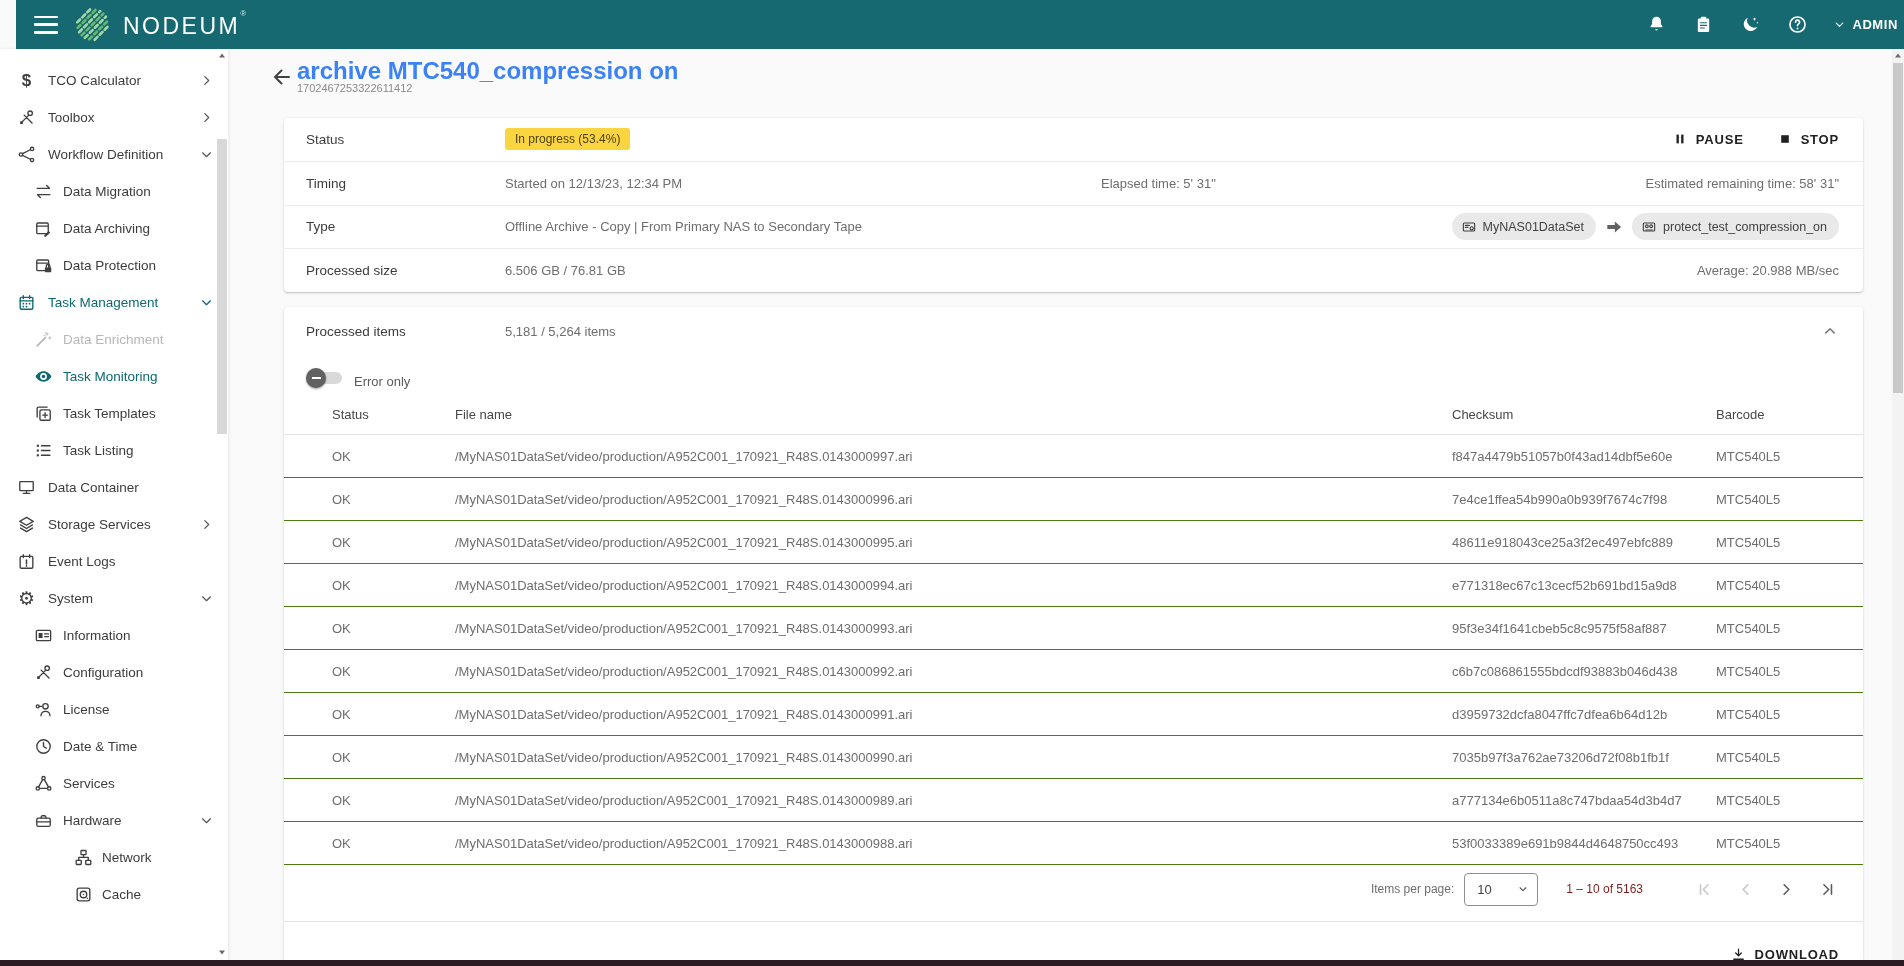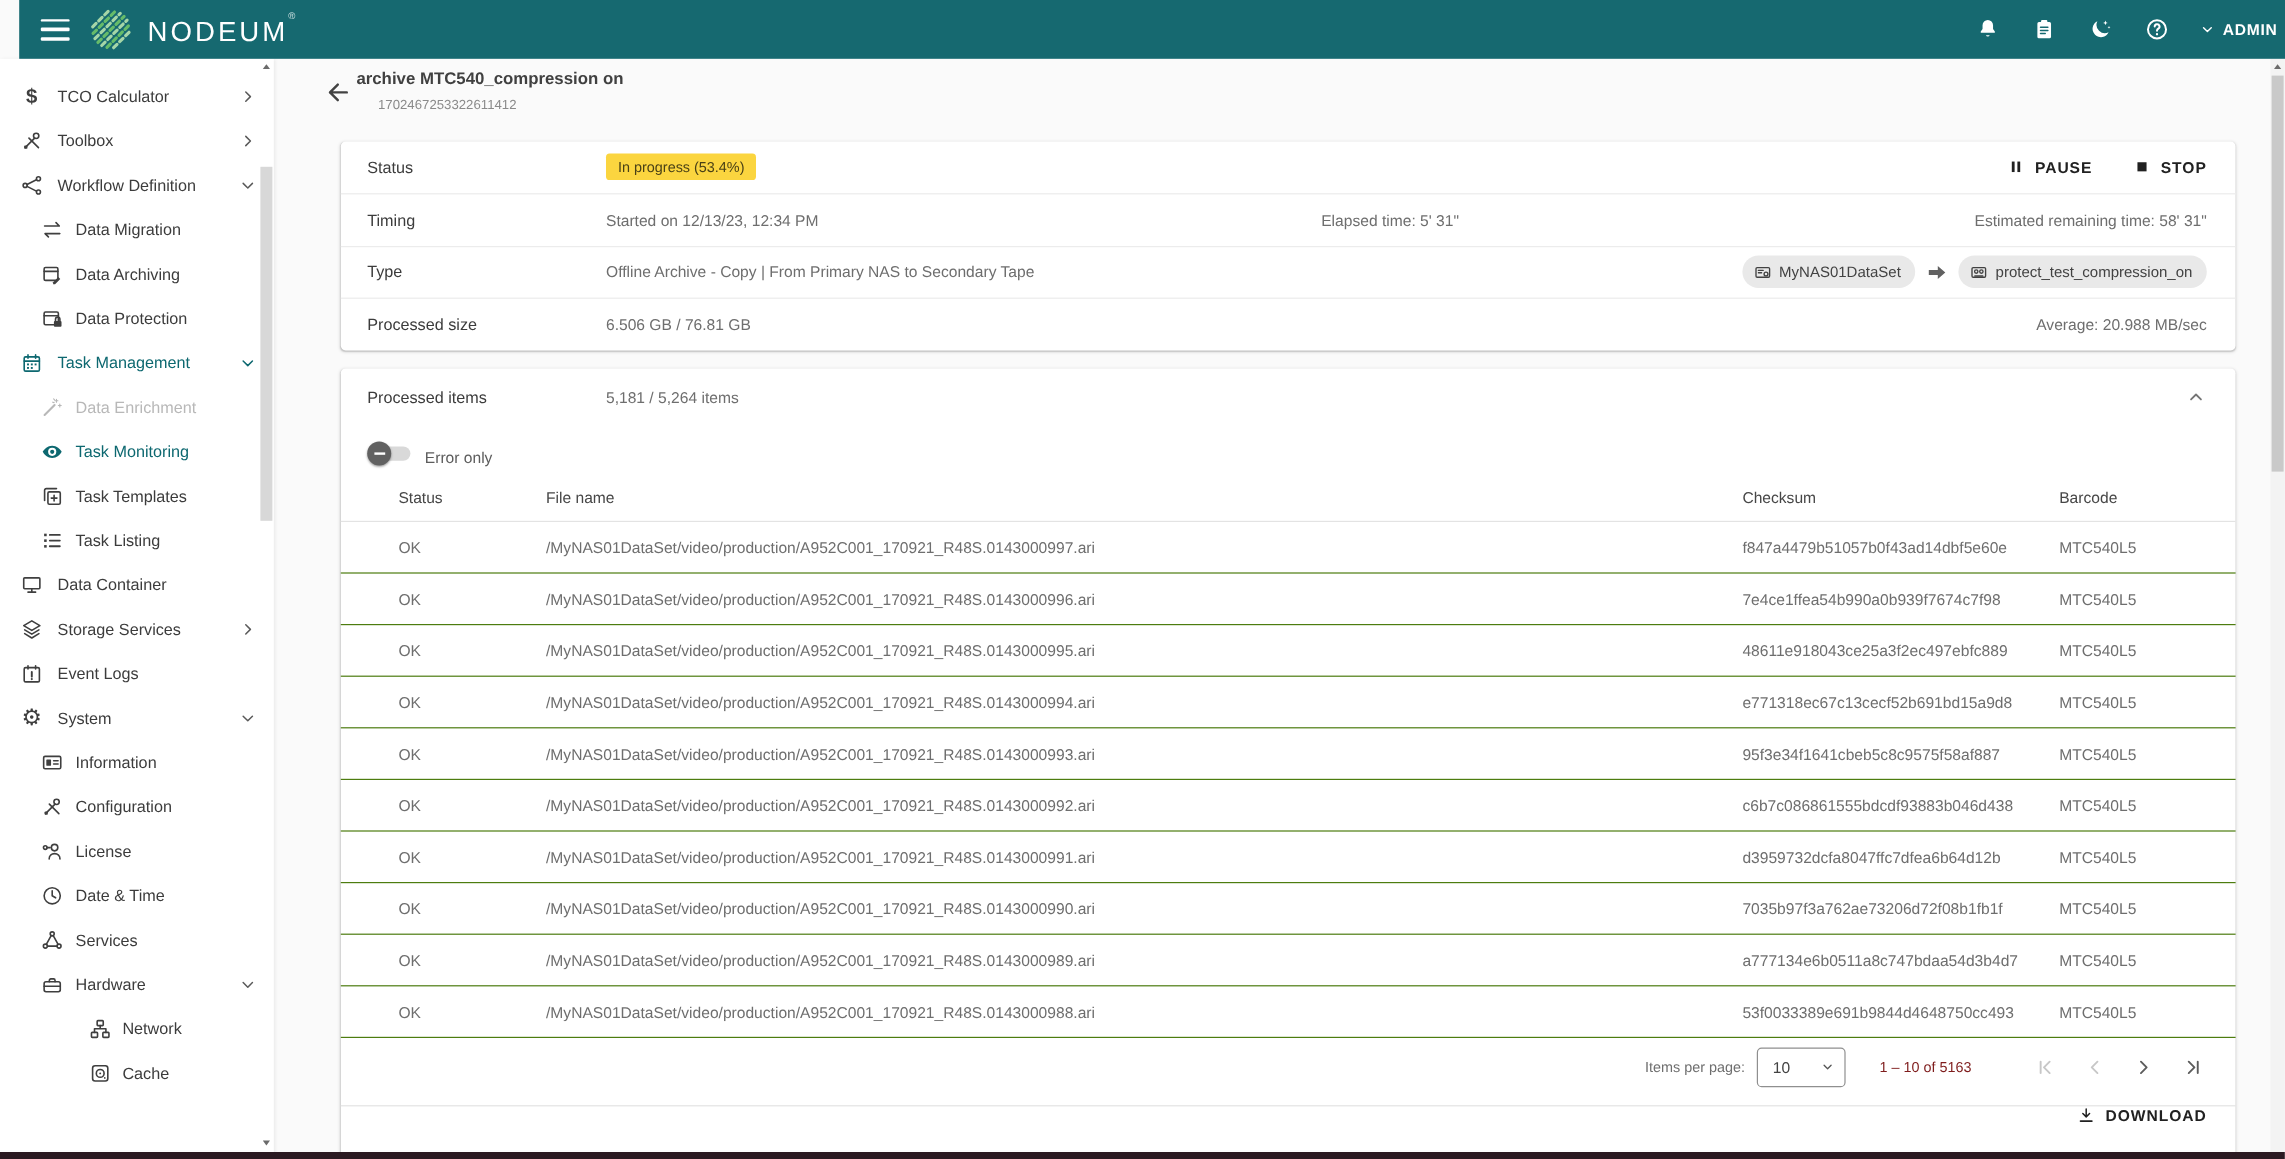--- a/index.html
+++ b/index.html
@@ -44,22 +44,22 @@
   #side-scroll .thumb { position:absolute; left:1px; width:10px; top:90px; height:295px; background:#d8d8d8; }
   .scroll-arrow { position:absolute; left:0; width:12px; height:12px; color:#6b6b6b; }
 
   
   #main { position:absolute; left:228px; top:49px; right:0; bottom:0; background:var(--page-bg,#fafafa); }
   #main-scroll { position:absolute; right:0; top:0; bottom:0; width:12px; background:#f3f3f3; }
   #main-scroll .thumb { position:absolute; left:1px; width:10px; top:14px; height:330px; background:#c9c9c9; }
 
   #page-head { position:absolute; left:0; top:0; height:69px; width:100%; }
   #back-btn { position:absolute; left:42px; top:16px; width:24px; height:24px; color:#424242; cursor:pointer; }
-  #page-title { position:absolute; left:69px; top:8px; font-size:14px; font-weight:600; color:#404040; }
-  #page-subtitle { position:absolute; left:87px; top:33px; font-size:11px; color:#8a8a8a; }
+  #page-title { position:absolute; left:69px; top:8px; font-size:24px; font-weight:600; color:#3b82f6; }
+  #page-subtitle { position:absolute; left:69px; top:33px; font-size:11px; color:#8a8a8a; }
 
   .card { position:absolute; left:56px; right:41px; background:#fff; border-radius:4px;
     box-shadow:0 1px 1px rgba(0,0,0,.12), 0 1px 3px rgba(0,0,0,.14); }
   #card-overview { top:69px; height:174px; display:flex; flex-direction:column; }
   .ov-row { flex:1; display:flex; align-items:center; padding:0 24px 0 22px; border-bottom:1px solid #ececec; }
   .ov-row:last-child { border-bottom:none; }
   .ov-label { width:199px; flex:none; font-size:13.5px; color:#3c3c3c; }
   .ov-value { font-size:13px; color:#6e6e6e; }
   .grow { flex:1; }
 
@@ -99,21 +99,21 @@
   #pp-select { display:flex; align-items:center; justify-content:space-between; width:74px; height:33px;
     border:1px solid #8f8f8f; border-radius:4px; margin-left:10px; padding:0 9px 0 12px;
     font-size:13px; color:#424242; cursor:pointer; }
   #pp-select .icon { width:10px; height:10px; color:#555; }
   #pager-range { font-size:12px; color:#7f1d1d; margin:0 30px 0 28px; }
   .pg-btn { width:19px; height:19px; margin-left:22px; cursor:pointer; }
   .pg-btn.disabled { color:#c7c7c7; cursor:default; }
   .pg-btn.enabled { color:#5c5c5c; }
 
   #actions-divider { border-top:1px solid #e3e3e3; margin-top:8px; }
-  #actions-row { height:40px; display:flex; align-items:flex-start; justify-content:flex-end; padding-right:24px; }
+  #actions-row { height:40px; display:flex; align-items:flex-end; justify-content:flex-end; padding-right:24px; }
   #download-btn .icon { width:15px; height:15px; }
 
   #bottom-strip { position:absolute; left:0; bottom:0; width:1904px; height:6px;
     background:var(--dark-strip,#2b1a22); z-index:30; }
 </style>
 </head>
 <body>
 
 <div id="topbar">
   <div id="hamburger">

